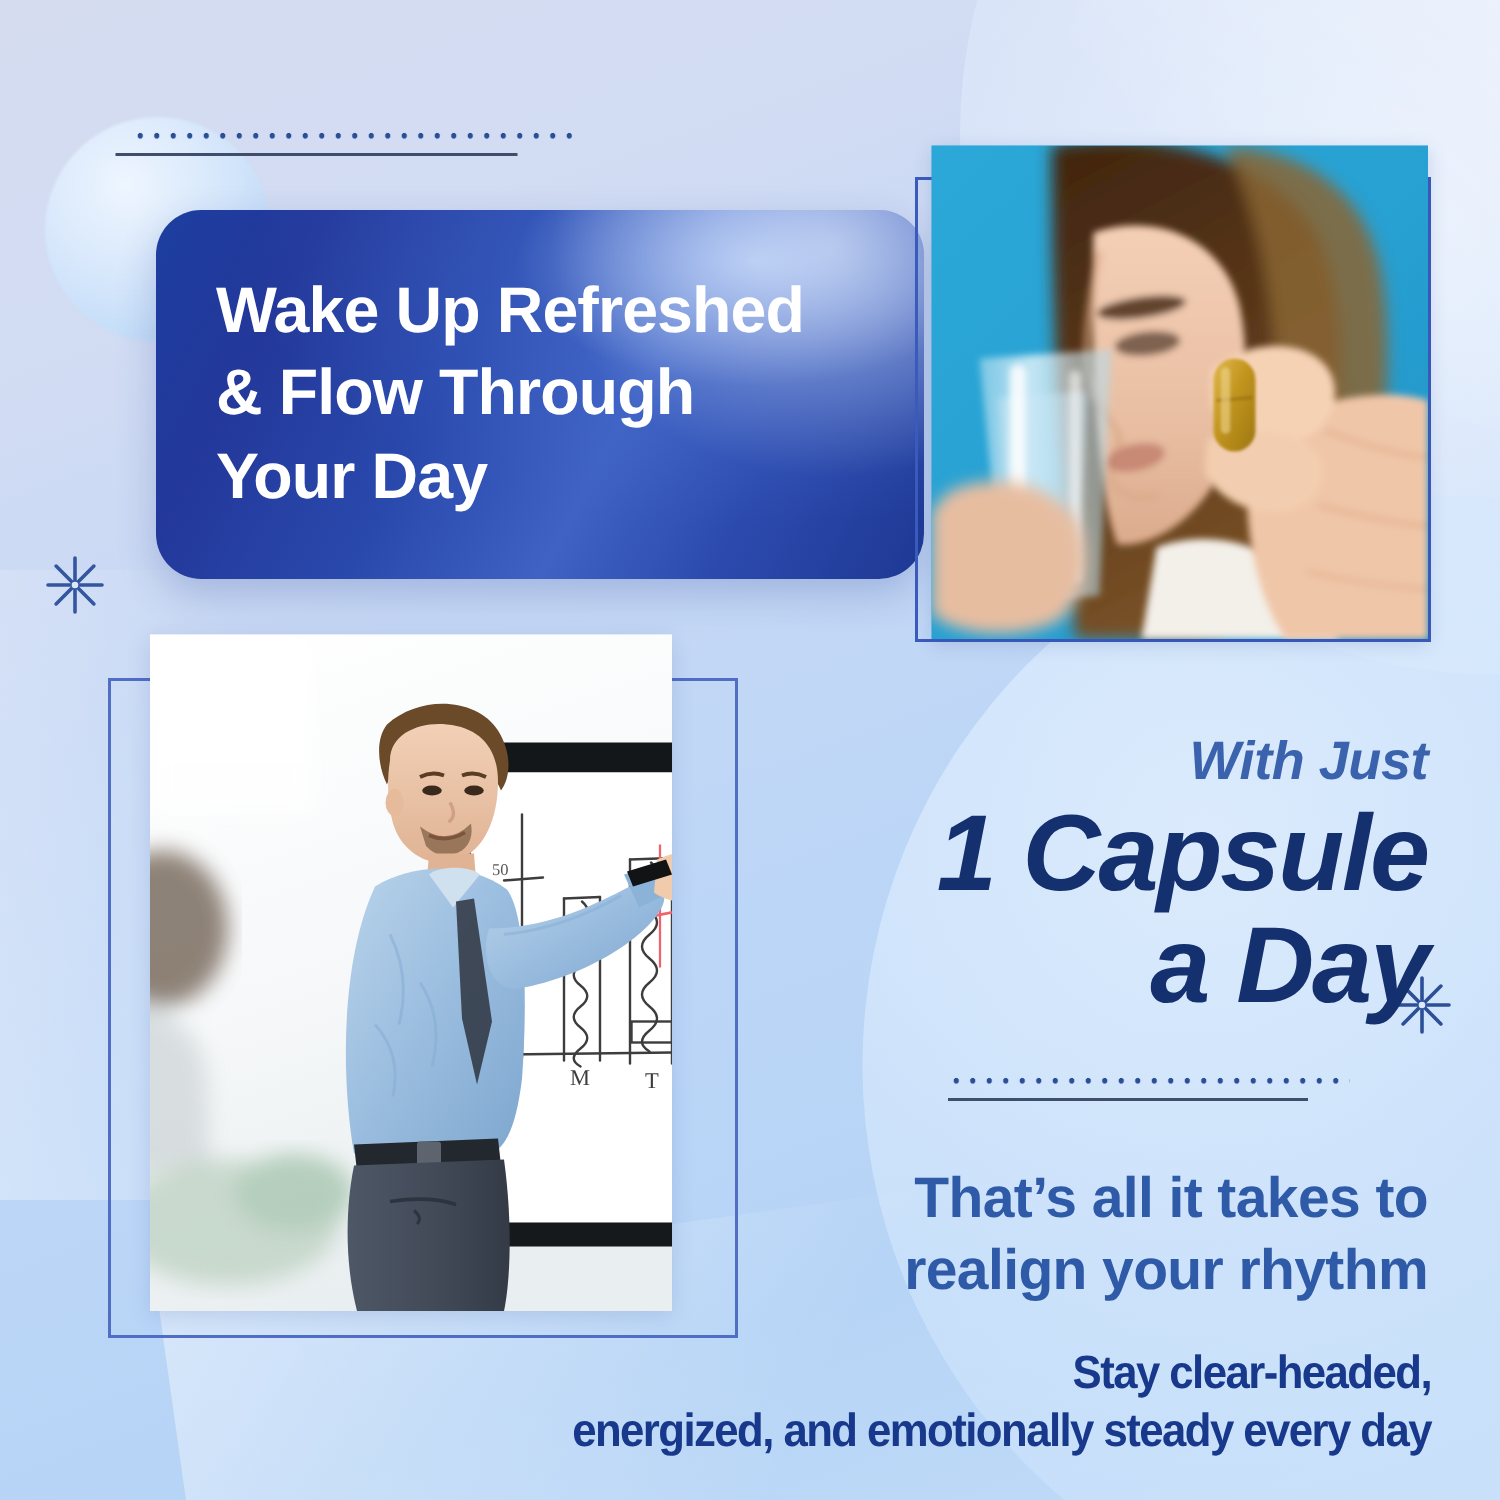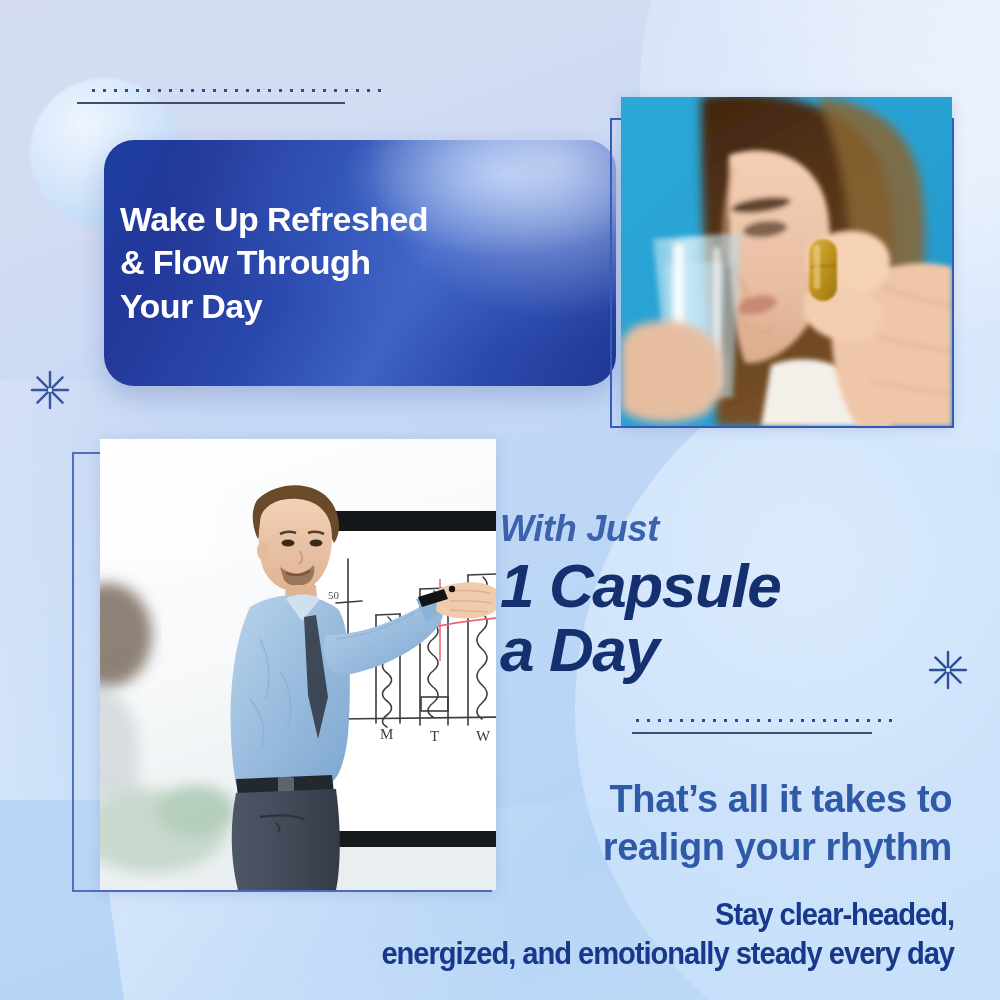--- a/index.html
+++ b/index.html
@@ -94,25 +94,25 @@
   }
   .headline-panel::after{
     content:"";
     position:absolute; inset:0;
     background:radial-gradient(70% 120% at 88% 10%, rgba(235,243,255,.55), rgba(255,255,255,0) 52%);
     pointer-events:none;
   }
   .headline-text {
     position:relative; z-index:2;
     color:#ffffff;
-    font-size:34px;
+    font-size:43px;
     font-weight:bold;
     line-height:1.28;
     letter-spacing:-0.6px;
-    padding:0 16px;
+    padding:0 40px;
     white-space:pre-line;
   }
 
   
   .photo-frame-top {
     position:absolute; left:610px; top:118px;
     width:344px; height:310px;
     border:2px solid #3b5bbd;
   }
   .photo-top {
@@ -122,44 +122,45 @@
     background:#2aa5d4;
     box-shadow:0 3px 12px rgba(40,70,140,.18);
   }
 
   .photo-frame-bottom {
     position:absolute; left:72px; top:452px;
     width:420px; height:440px;
     border:2px solid #4f6ec4;
   }
   .photo-bottom {
-    position:absolute; left:100px; top:439px;
-    width:396px; height:451px;
+    position:absolute; left:100px; top:423px;
+    width:348px; height:451px;
     overflow:hidden;
     background:#ffffff;
     box-shadow:0 3px 14px rgba(40,70,140,.15);
   }
 
   
   .right-col {
     position:absolute;
-    left:500px; top:510px;
+    left:500px; top:488px;
     width:452px;
+    text-align:right;
   }
   .kicker {
     font-size:36px;
     font-weight:bold;
     font-style:italic;
     color:#3a62ad;
     letter-spacing:-0.3px;
     line-height:1.05;
   }
   .bigline {
     margin-top:6px;
-    font-size:62px;
+    font-size:72px;
     font-weight:bold;
     font-style:italic;
     color:#14306e;
     line-height:1.04;
     letter-spacing:-1.4px;
     white-space:pre-line;
   }
 
   .divider-right {
     position:absolute; left:632px; top:718px; width:268px;

